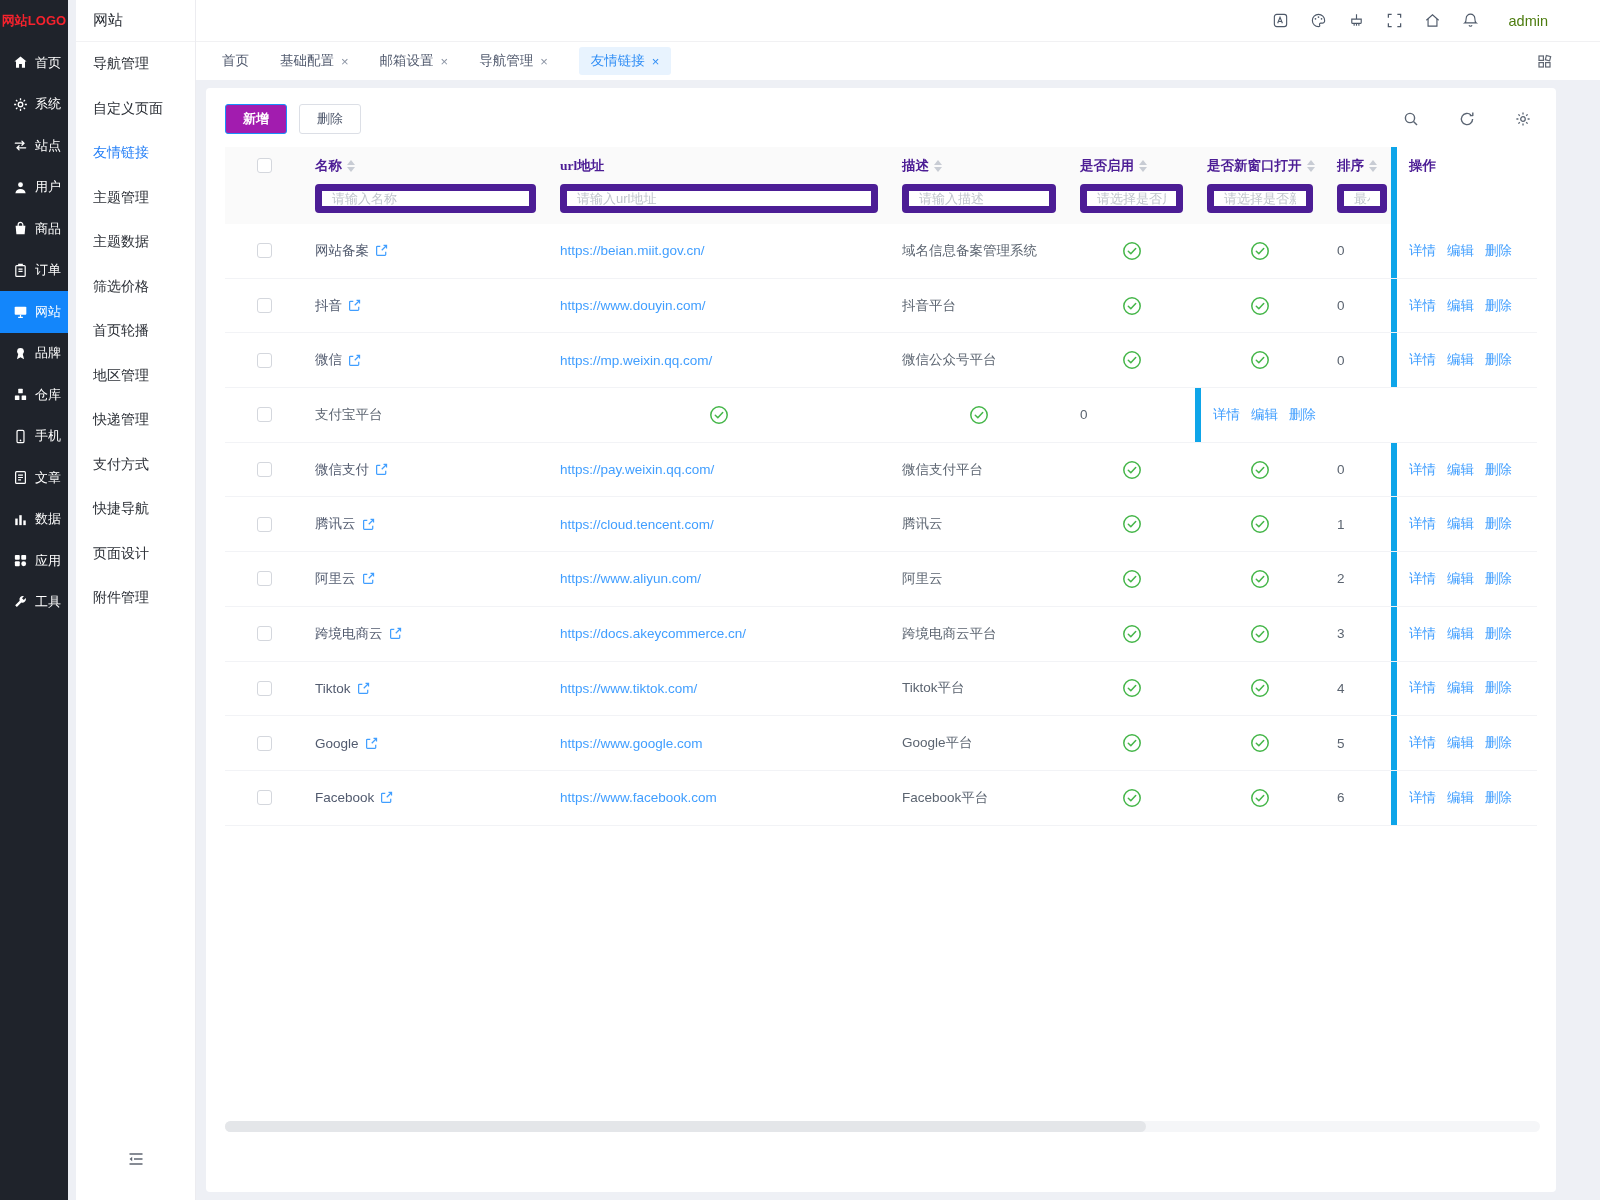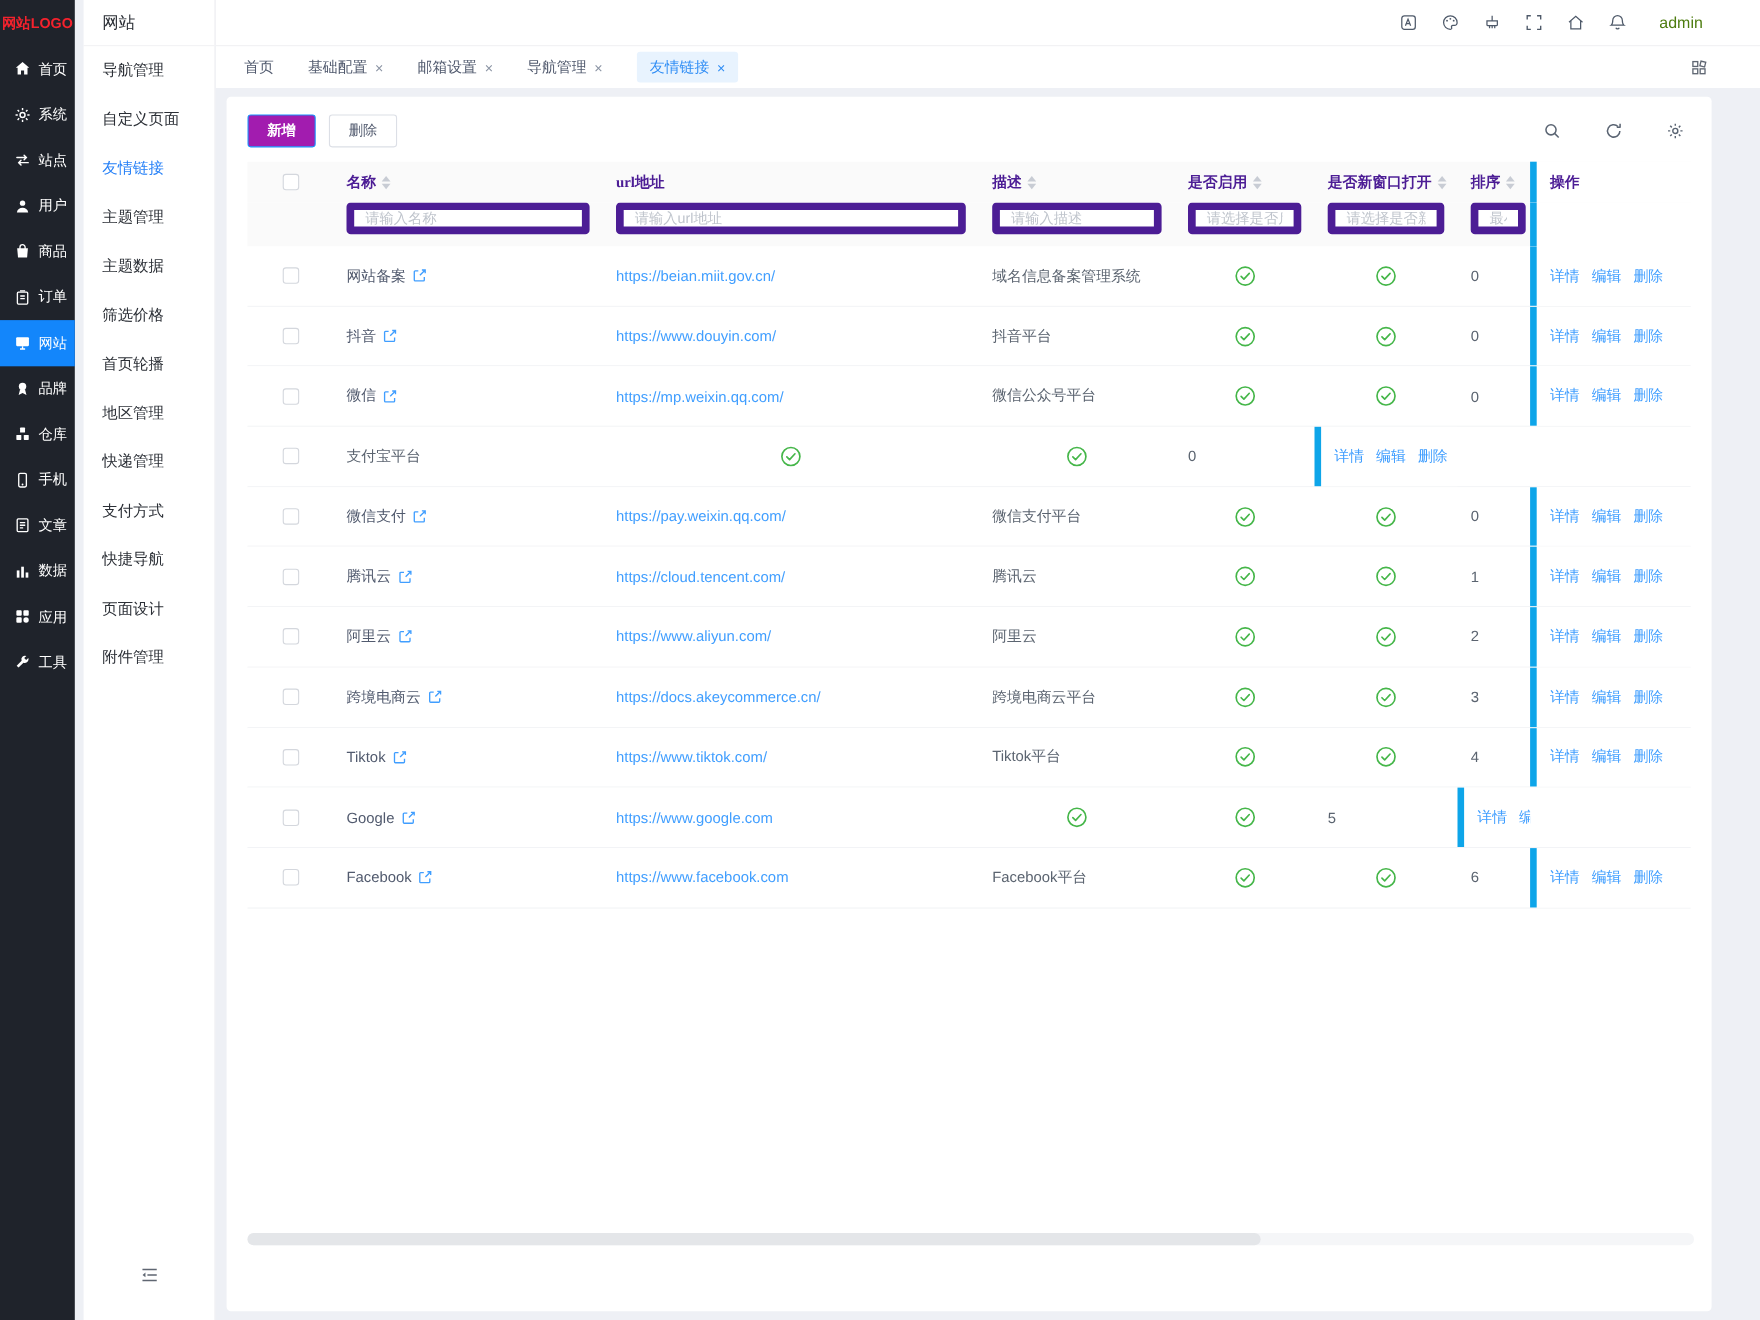--- a/index.html
+++ b/index.html
@@ -725,20 +725,23 @@
               <div class="cell name-cell">
                 <span>Google</span>
                 <svg class="extlink" viewBox="0 0 16 16" fill="none" stroke="currentColor" stroke-width="1.5">
                   <path d="M6.5 2.8H3a1 1 0 00-1 1V13a1 1 0 001 1h9.2a1 1 0 001-1V9.5"></path>
                   <path d="M10.5 1.8h3.7v3.7M13.9 2.1L8.3 7.7"></path>
                 </svg>
               </div>
               <div class="cell url-cell">
                 <a class="url-text">https://www.google.com</a>
               </div>
+              <div class="cell">
+                <span>Google平台</span>
+              </div>
               <div class="cell cell-center">
                 <svg class="okicon" viewBox="0 0 20 20" fill="none" stroke="#45b649" stroke-width="1.5">
                   <circle cx="10" cy="10" r="8.2"></circle>
                   <path d="M6.3 10.3l2.5 2.5 4.9-5.3" stroke-linecap="round" stroke-linejoin="round"></path>
                 </svg>
               </div>
               <div class="cell cell-center">
                 <svg class="okicon" viewBox="0 0 20 20" fill="none" stroke="#45b649" stroke-width="1.5">
                   <circle cx="10" cy="10" r="8.2"></circle>
                   <path d="M6.3 10.3l2.5 2.5 4.9-5.3" stroke-linecap="round" stroke-linejoin="round"></path>

